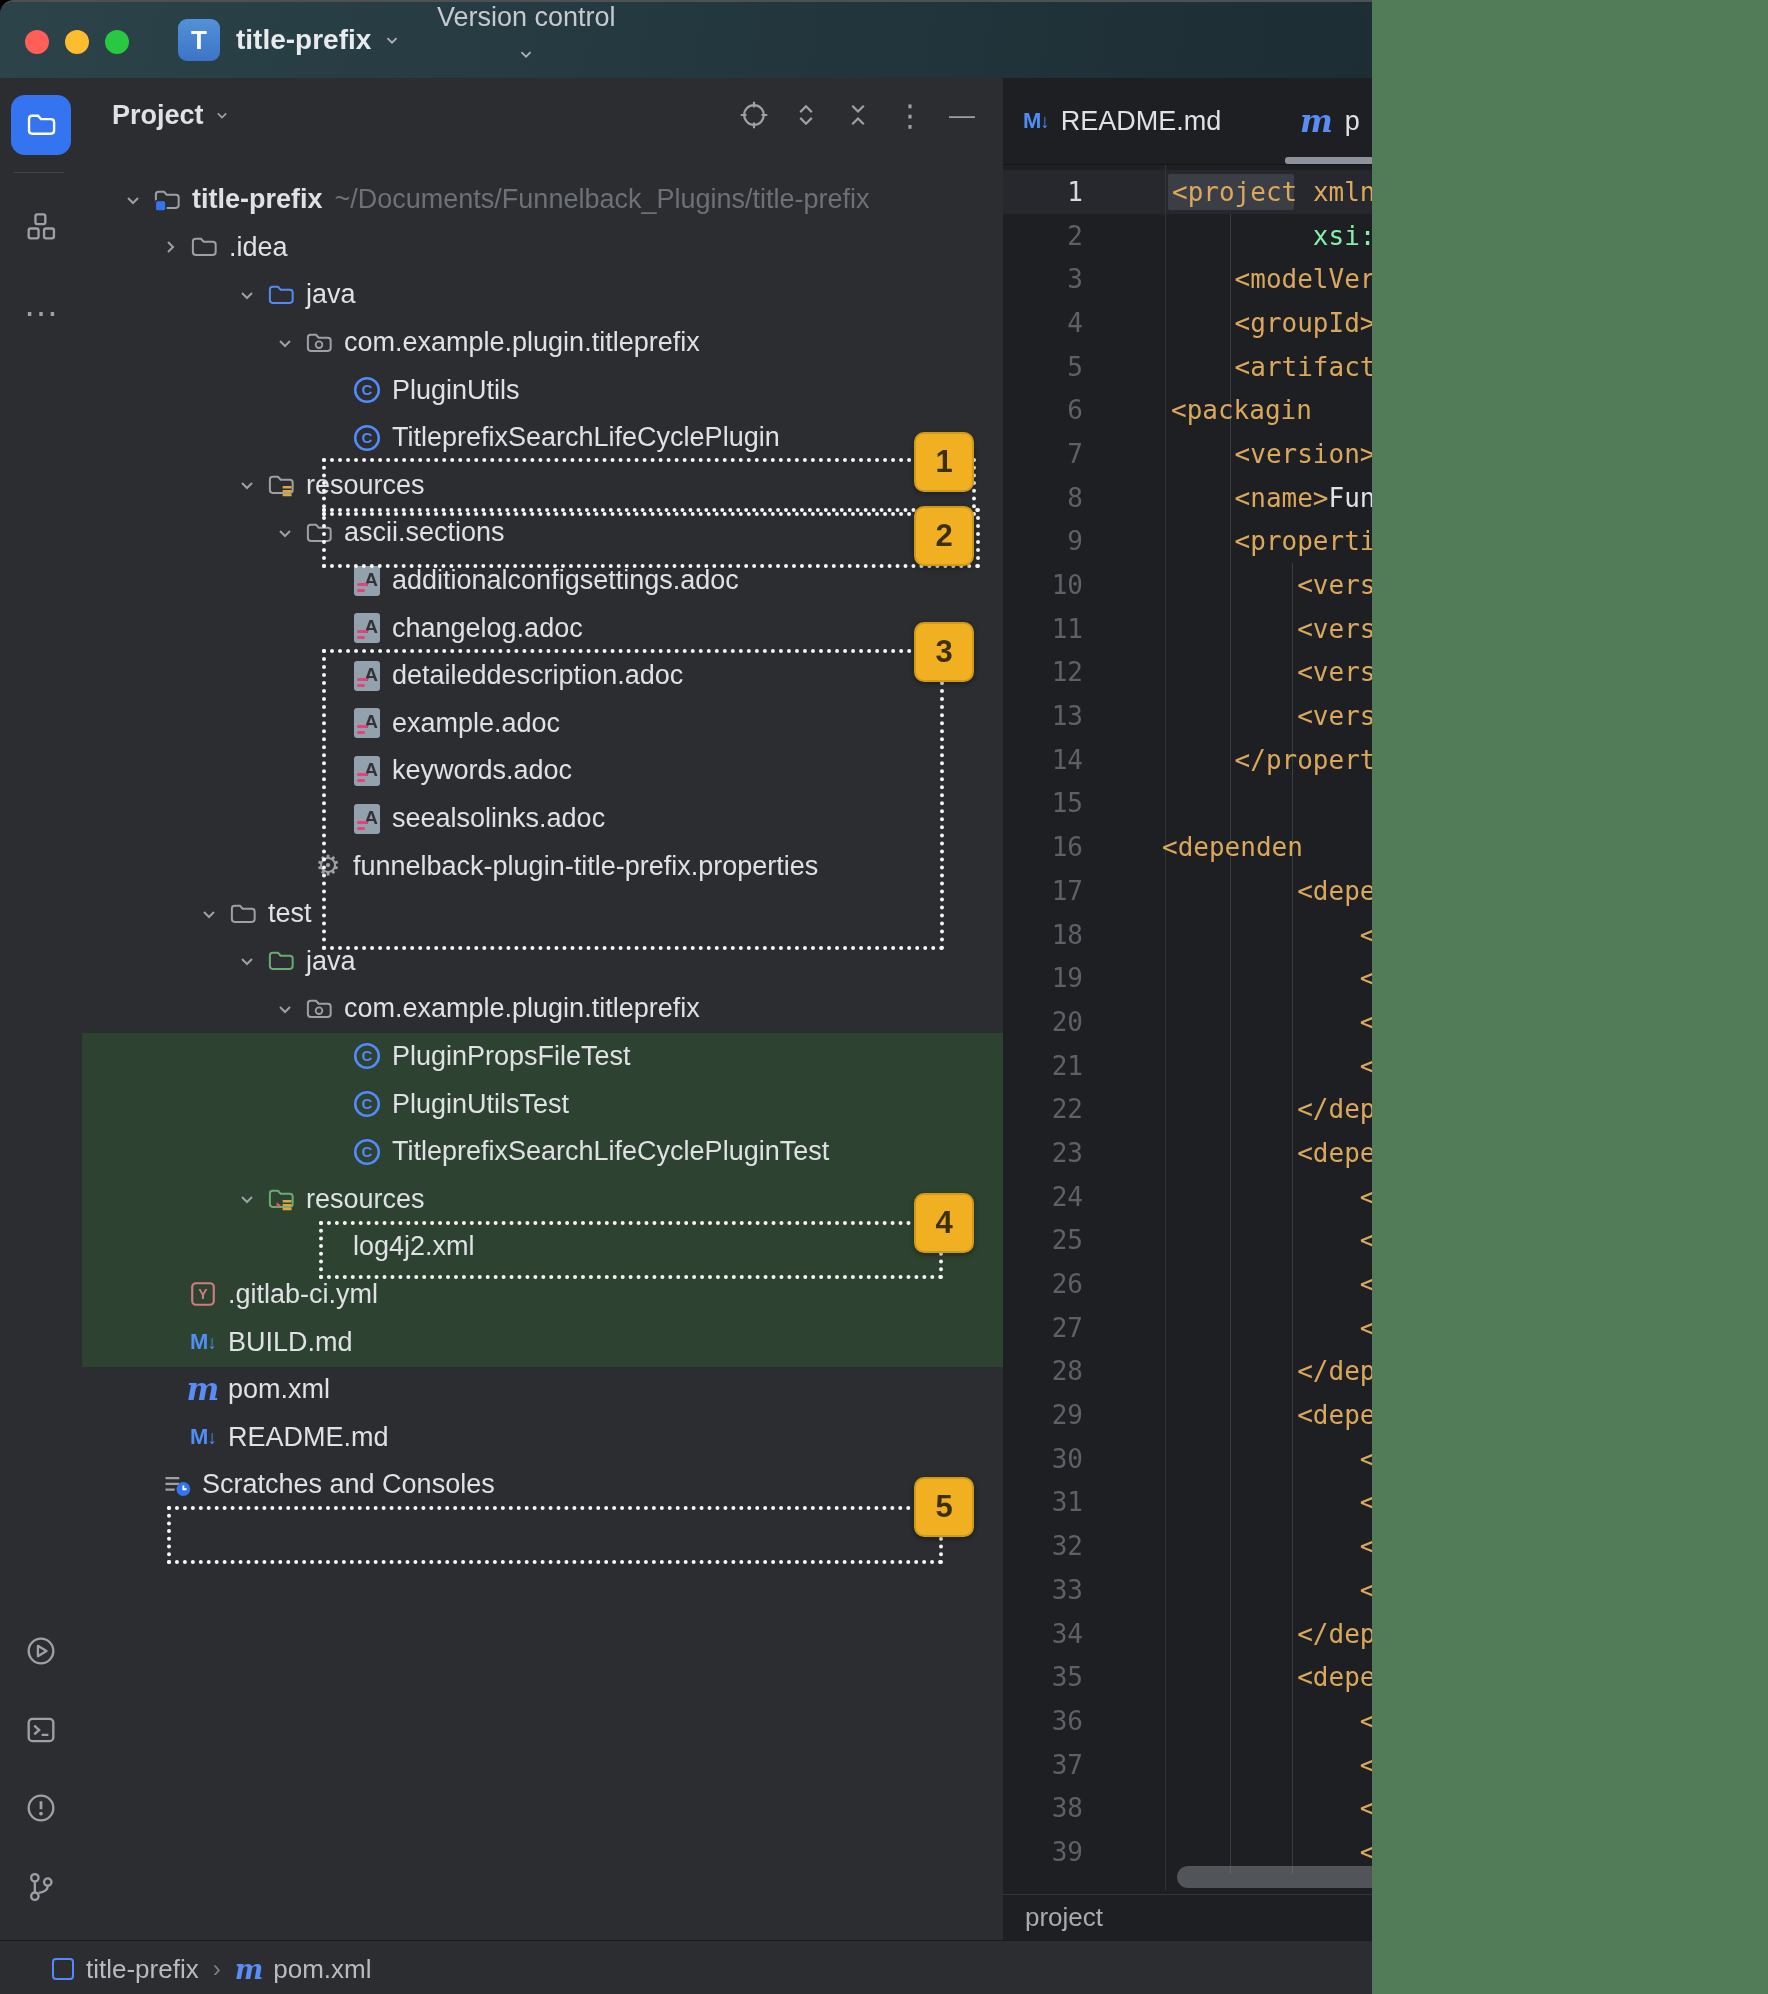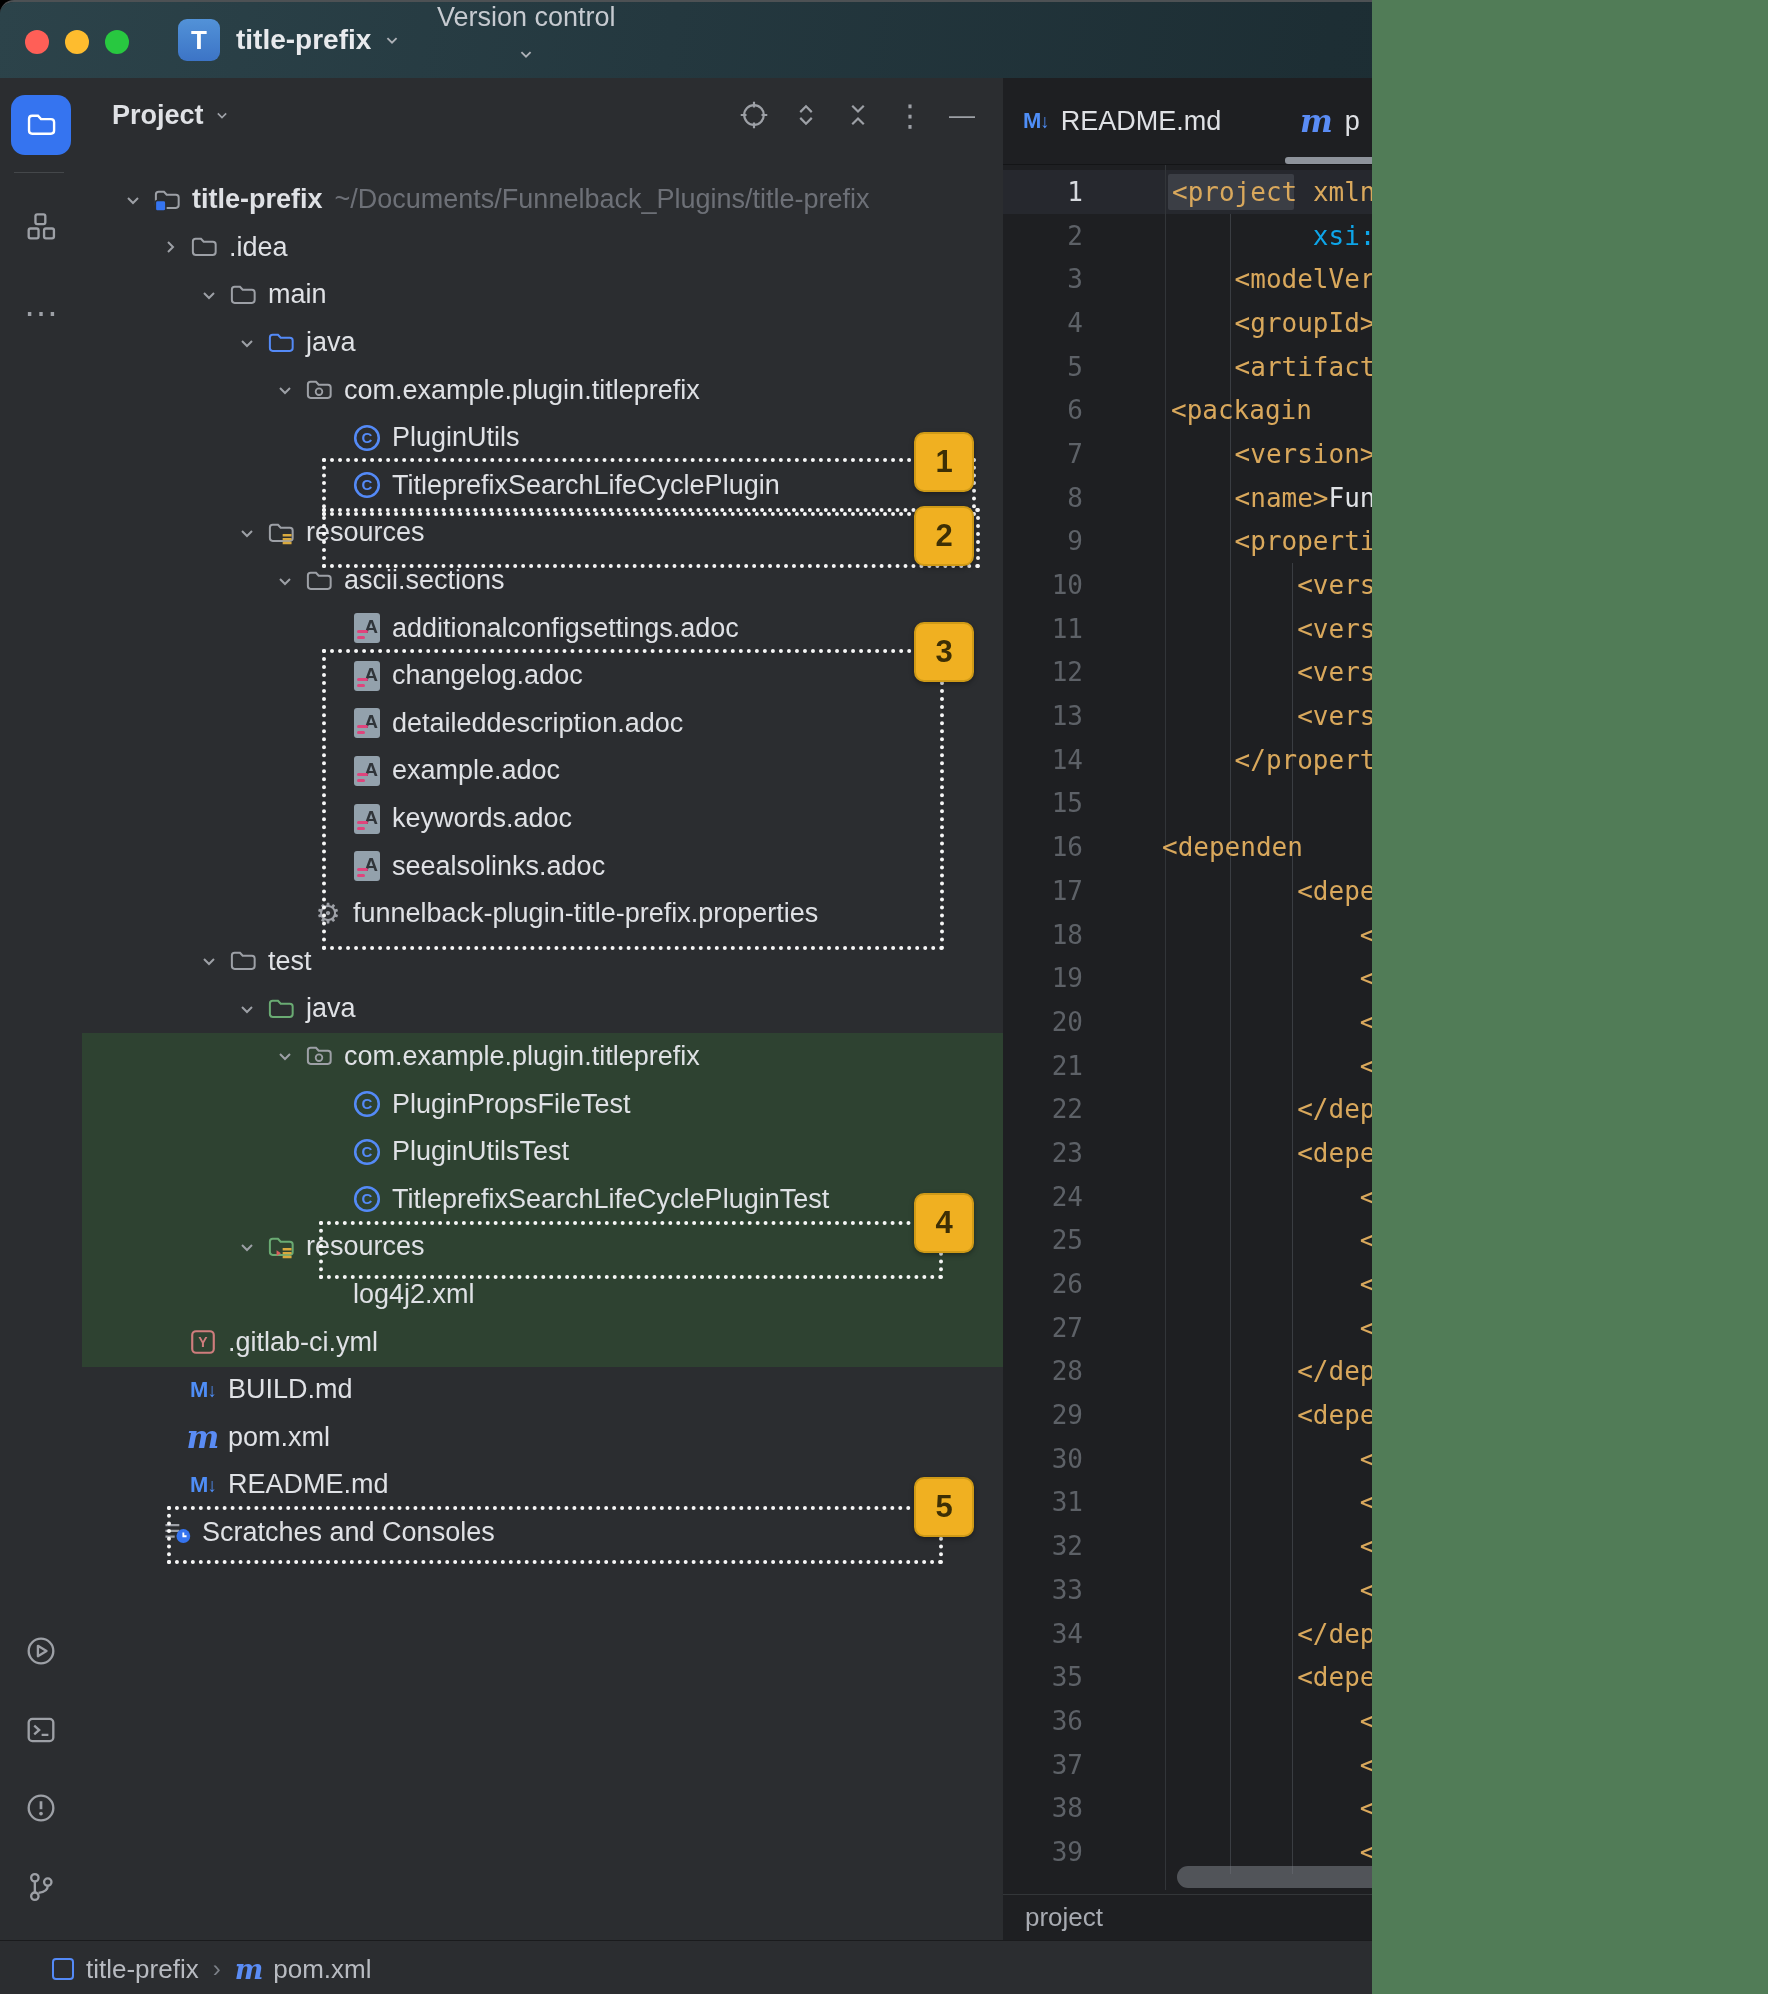--- a/index.html
+++ b/index.html
@@ -64,21 +64,21 @@
   .word-hl{position:absolute;left:165px;top:96px;width:126px;height:36px;background:#3b3e45;border-radius:2px;}
   .gutter-sep{position:absolute;left:162px;top:87px;width:1px;height:1725px;background:#323539;}
   .iguide{position:absolute;width:1px;background:#3a3d42;}
   .ig1{left:227px;top:136px;height:1660px;}
   .ig2{left:289px;top:485px;height:1311px;}
   .code-lines{position:absolute;left:0;top:92px;width:100%;font-family:"DejaVu Sans Mono",monospace;font-size:26px;}
   .cl{display:flex;height:43.7px;align-items:center;}
   .cl .ln{width:80px;flex:none;text-align:right;color:#5d6167;font-size:26px;}
   .cl .lc{margin-left:89px;white-space:pre;text-align:center;}
   .cl.active .ln{color:#d6d9de;}
-  .c-tag{color:#d9a85c;} .c-attr{color:#0ea5e9;} .c-plain{color:#dfe1e5;}
+  .c-tag{color:#d9a85c;} .c-attr{color:#86efac;} .c-plain{color:#dfe1e5;}
   .hscroll{position:absolute;left:174px;bottom:52px;width:222px;height:22px;border-radius:11px;background:#7c8086;opacity:.55;}
   .breadcrumb{position:absolute;left:0;bottom:0;width:100%;height:45px;border-top:1px solid #333639;
               display:flex;align-items:center;color:#a8abb2;font-size:26px;}
   .breadcrumb span{margin-left:22px;}
   
   .statusbar{position:absolute;left:0;top:1938px;width:1768px;height:56px;background:#2b2d30;border-top:1px solid #1a1b1d;
              display:flex;align-items:center;font-size:26px;color:#b8bbc1;}
   .sb-mod-ic{width:18px;height:18px;border:2.5px solid #548af7;border-radius:4px;margin-left:52px;margin-right:12px;}
   .sb-sep{color:#7c8087;margin:0 14px;font-size:24px;}
   .sb-mvn{font-size:27px;margin-right:10px;}
@@ -240,33 +240,20 @@
                   <polyline points="10,7 15,12 10,17" fill="none" stroke="#9da0a6" stroke-width="2"></polyline>
                 </svg>
               </span>
               <span class="icon">
                 <svg viewBox="0 0 27 27" width="30" height="30">
                   <path d="M3.5 8.6c0-1.5 1-2.5 2.5-2.5h4.8l2.4 2.7h8.3c1.5 0 2.5 1 2.5 2.5v6.8c0 1.5-1 2.5-2.5 2.5H6c-1.5 0-2.5-1-2.5-2.5z" fill="none" stroke="#9da0a6" stroke-width="1.8"></path>
                 </svg>
               </span>
               <span class="lbl">.idea</span>
             </div>
-            <div class="tree-row" style="padding-left: 114px;">
-              <span class="chv">
-                <svg viewBox="0 0 24 24" width="24" height="24">
-                  <polyline points="7,10 12,15 17,10" fill="none" stroke="#9da0a6" stroke-width="2"></polyline>
-                </svg>
-              </span>
-              <span class="icon">
-                <svg viewBox="0 0 27 27" width="30" height="30">
-                  <path d="M3.5 8.6c0-1.5 1-2.5 2.5-2.5h4.8l2.4 2.7h8.3c1.5 0 2.5 1 2.5 2.5v6.8c0 1.5-1 2.5-2.5 2.5H6c-1.5 0-2.5-1-2.5-2.5z" fill="none" stroke="#9da0a6" stroke-width="1.8"></path>
-                </svg>
-              </span>
-              <span class="lbl">main</span>
-            </div>
             <div class="tree-row" style="padding-left: 152px;">
               <span class="chv">
                 <svg viewBox="0 0 24 24" width="24" height="24">
                   <polyline points="7,10 12,15 17,10" fill="none" stroke="#9da0a6" stroke-width="2"></polyline>
                 </svg>
               </span>
               <span class="icon">
                 <svg viewBox="0 0 27 27" width="30" height="30">
                   <path d="M3.5 8.6c0-1.5 1-2.5 2.5-2.5h4.8l2.4 2.7h8.3c1.5 0 2.5 1 2.5 2.5v6.8c0 1.5-1 2.5-2.5 2.5H6c-1.5 0-2.5-1-2.5-2.5z" fill="none" stroke="#548af7" stroke-width="1.8"></path>
                 </svg>

